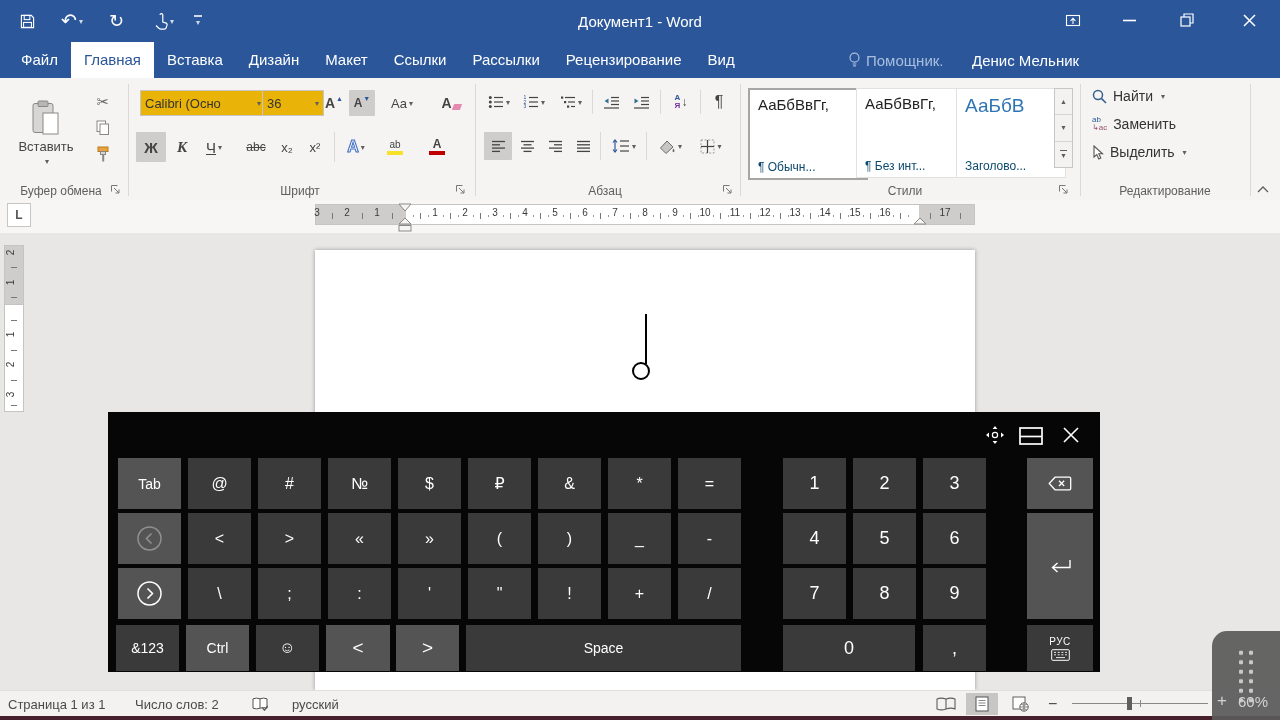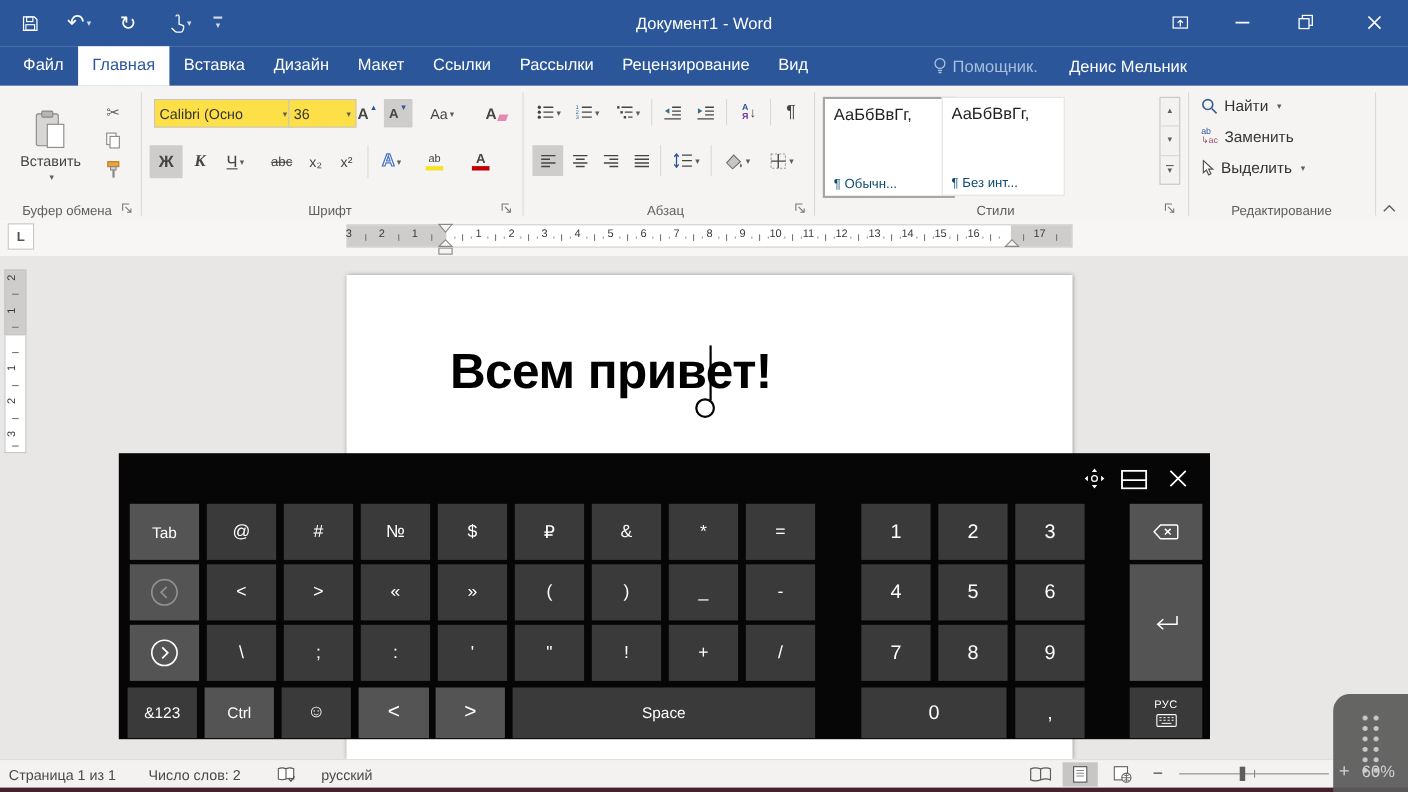--- a/index.html
+++ b/index.html
@@ -21,21 +21,21 @@
   .assist{position:absolute;left:848px;top:0;height:36px;display:flex;align-items:center;gap:5px;color:#a9bedd;font-size:15px;}
   .account{position:absolute;left:972px;top:0;height:36px;display:flex;align-items:center;color:#fff;font-size:15px;}
   .share{position:absolute;left:1106px;top:0;width:174px;height:36px;background:#1b4a77;display:flex;align-items:center;justify-content:center;gap:7px;color:#fff;font-size:15px;}
   
   .ribbon{position:absolute;left:0;top:78px;width:1280px;height:122px;background:#f5f4f3;border-bottom:1px solid #d2d0ce;}
   .gsep{position:absolute;top:6px;width:1px;height:112px;background:#dbd9d6;}
   .glabel{position:absolute;top:106px;font-size:12px;color:#605e5c;text-align:center;white-space:nowrap;}
   .launcher{position:absolute;top:106px;width:14px;height:14px;}
   .rbtn{position:absolute;display:flex;align-items:center;justify-content:center;color:#444;}
   .togglebg{background:#cfcdcb;border-radius:1px;}
-  .combo{position:absolute;background:#fde047;border:1px solid #c8c6c4;display:flex;align-items:center;font-size:13px;color:#333;padding:0 4px;}
+  .combo{position:absolute;background:#eab308;border:1px solid #c8c6c4;display:flex;align-items:center;font-size:13px;color:#333;padding:0 4px;}
   .combo .caret{margin-left:auto;color:#605e5c;}
   .bLet{font-size:14px;font-weight:700;}
   .styleCard{position:absolute;top:10px;height:78px;background:#fff;border:1px solid #e3e1df;display:flex;flex-direction:column;justify-content:space-between;padding:6px 6px 4px 8px;cursor:default;}
   .styleCard.sel{border:2px solid #a8a6a4;}
   .stySample{font-size:15px;color:#222;white-space:nowrap;overflow:hidden;}
   .stySample.head{color:#2e74b5;font-size:19px;font-weight:300;}
   .styName{font-size:12px;color:#0c4a6e;white-space:nowrap;overflow:hidden;}
   .styScroll{position:absolute;top:10px;width:17px;height:78px;border:1px solid #c8c6c4;background:#f3f2f1;display:flex;flex-direction:column;}
   .styScroll div{flex:1;display:flex;align-items:center;justify-content:center;font-size:7px;color:#605e5c;border-bottom:1px solid #d8d6d4;}
   .editItem{position:absolute;display:flex;align-items:center;gap:6px;font-size:14px;color:#333;}
@@ -417,20 +417,24 @@
         </svg>
     </div>
 
     <div class="styleCard sel" style="left:748px;width:102px;">
       <span class="stySample">АаБбВвГг,</span>
       <span class="styName">¶ Обычн...</span>
     </div>
     <div class="styleCard" style="left:856px;width:96px;">
       <span class="stySample">АаБбВвГг,</span>
       <span class="styName">¶ Без инт...</span>
+    </div>
+    <div class="styleCard" style="left:956px;width:94px;">
+      <span class="stySample head">АаБбВ</span>
+      <span class="styName">Заголово...</span>
     </div>
     <div class="styScroll" style="left:1054px;">
       <div>▲</div>
       <div>▼</div>
       <div style="flex-direction:column;border-bottom:none;"><span style="display:block;width:7px;height:1px;background:#605e5c;margin-bottom:1px;"></span>▼</div>
     </div>
     <div class="glabel" style="left:850px;width:110px;">Стили</div>
     <div class="launcher" style="left:1058px;">
       <svg width="11" height="11" viewBox="0 0 11 11">
           <path d="M1.5 7.5 V1.5 H7.5" fill="none" stroke="#777"></path>
@@ -563,21 +567,20 @@
     <svg class="abs" style="left:398px;top:25px;" width="14" height="7">
         <rect x="1" y="0.5" width="12" height="5.5" fill="#f6f5f4" stroke="#8a8886"></rect>
       </svg>
     <svg class="abs" style="left:913px;top:17px;" width="14" height="8">
         <polygon points="7,1 13,7 1,7" fill="#f6f5f4" stroke="#8a8886"></polygon>
       </svg>
   </div>
 
   <div class="docarea">
     <div class="page">
-      <div class="doctext">Всем привет!</div>
       <div class="tcursor"></div>
       <div class="thandle"></div>
     </div>
   </div>
 
   <div class="vruler">
     <div style="position:absolute;left:0;top:0;width:20px;height:60px;background:#cfcdcb;border:1px solid #c6c4c2;box-sizing:border-box;"></div>
     <div style="position:absolute;left:0;top:60px;width:20px;height:107px;background:#fff;border:1px solid #c6c4c2;border-top:none;box-sizing:border-box;"></div>
     <div id="vrulerMarks">
         <span class="vnum" style="top: 2px;">2</span>

